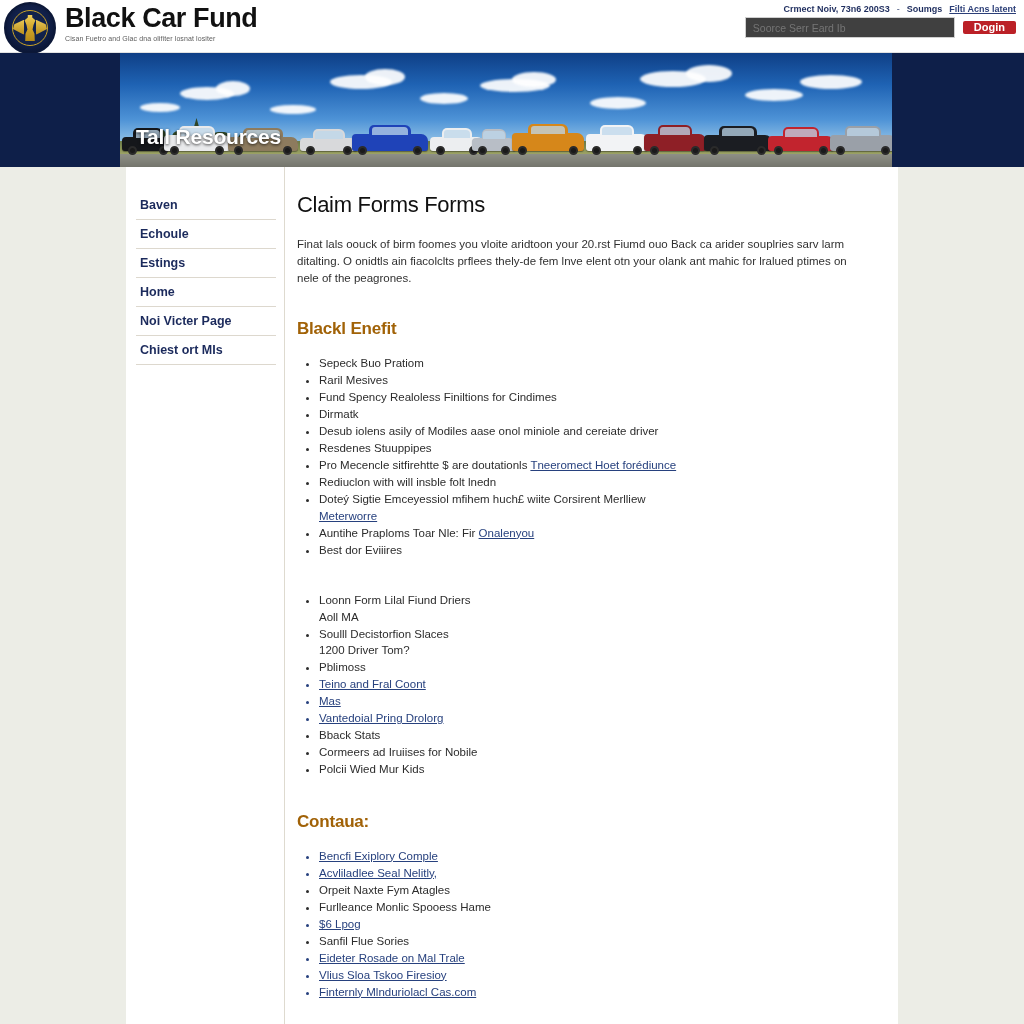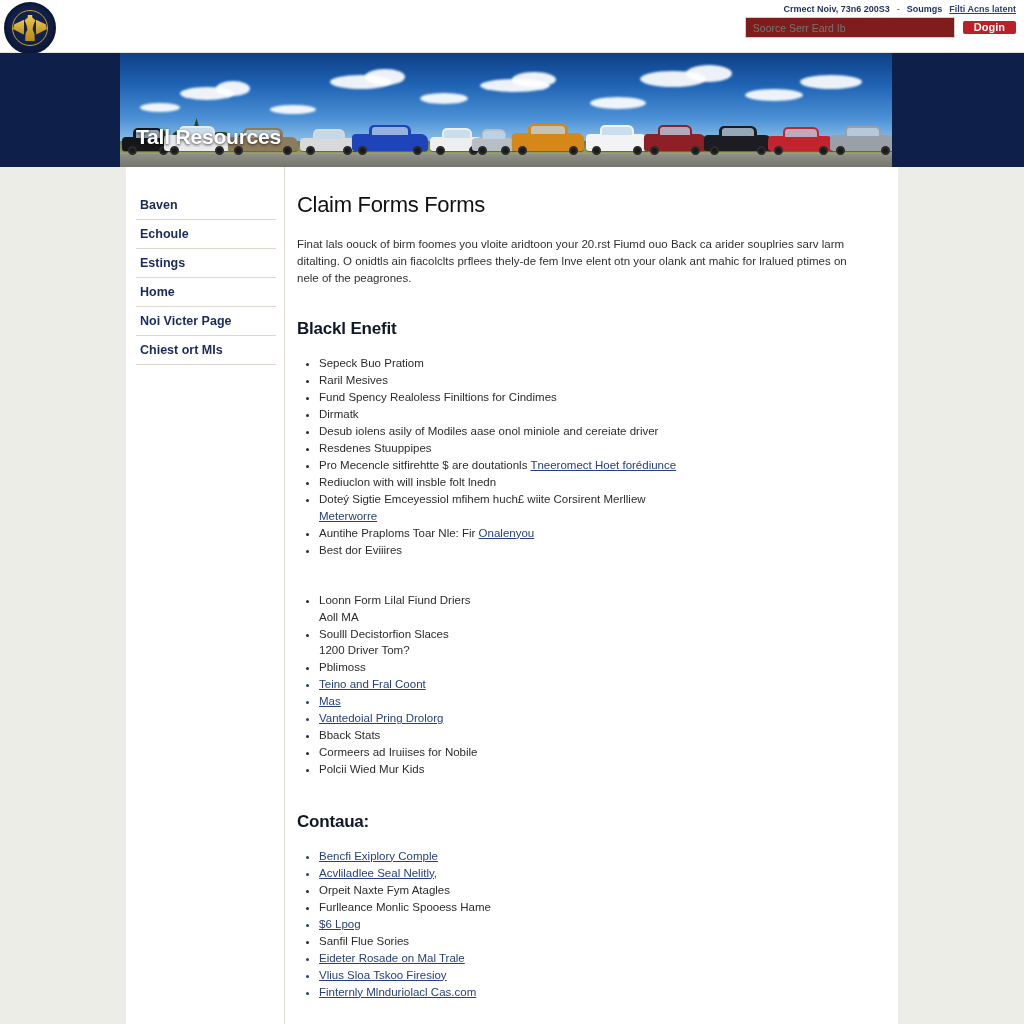--- a/index.html
+++ b/index.html
@@ -63,21 +63,21 @@
     position:absolute; right:8px; top:4px;
     display:flex; align-items:center; gap:7px;
     font-size:9px; font-weight:bold; color:#1e2d5e; white-space:nowrap;
     filter:blur(0.3px);
   }
   .utility .sep{ font-weight:normal; color:#3a4a77; }
   .utility .ulink{ color:#2c3f78; text-decoration:underline; font-weight:bold; }
 
   .searchwrap{ position:absolute; right:8px; top:17px; display:flex; align-items:center; gap:8px; }
   .searchbox{
-    width:210px; height:21px; border:1px solid #cfcfcf; background:#7f1d1d;
+    width:210px; height:21px; border:1px solid #cfcfcf; background:#404040;
     font-size:10.5px; color:#9a9a9a; padding:0 7px; line-height:19px;
     font-family:"Liberation Sans", sans-serif;
   }
   .loginbtn{
     background:#bb2026; color:#fff; border:none;
     font-size:11px; font-weight:bold; padding:0 11px;
     font-family:"Liberation Sans", sans-serif; cursor:pointer;
     border-radius:2px; line-height:13px;
   }
 
@@ -159,21 +159,21 @@
     margin-left:8px;
   }
   .h1{
     font-size:22px; font-weight:normal; color:#111; margin:0 0 18px 0; letter-spacing:-0.3px;
   }
   .intro{
     font-size:11.5px; color:#303030; line-height:17px; margin:0 0 32px 0;
     filter:blur(0.25px);
   }
   .h2{
-    font-size:17px; font-weight:bold; color:#0f172a; margin:0 0 16px 0; letter-spacing:-0.2px;
+    font-size:17px; font-weight:bold; color:#a16207; margin:0 0 16px 0; letter-spacing:-0.2px;
   }
   ul.blist{
     margin:0 0 34px 0; padding-left:22px; list-style:disc;
   }
   ul.blist li{
     font-size:11.5px; color:#2c2c2c; line-height:16.5px; margin-bottom:0.5px;
     filter:blur(0.2px);
   }
   ul.blist li.lnk{ color:#27417e; }
   ul.blist li a{ color:#27417e; text-decoration:underline; }
@@ -183,20 +183,24 @@
 </head>
 <body>
 
 <div class="header">
 
   <div class="brand">
     <div class="seal">
       <div class="seal-wing-l"></div>
       <div class="seal-wing-r"></div>
       <div class="seal-fig"></div>
+    </div>
+    <div class="brand-text">
+      <div class="brand-name">Black Car Fund</div>
+      <div class="brand-tagline">Cisan Fuetro and Glac dna olifiter losnat lositer</div>
     </div>
   </div>
 
 
   <div class="utility">
     <span>Crmect Noiv, 73n6 200S3</span>
     <span class="sep">-</span>
     <span>Soumgs</span>
     <a class="ulink" href="#">Filti Acns latent</a>
   </div>

